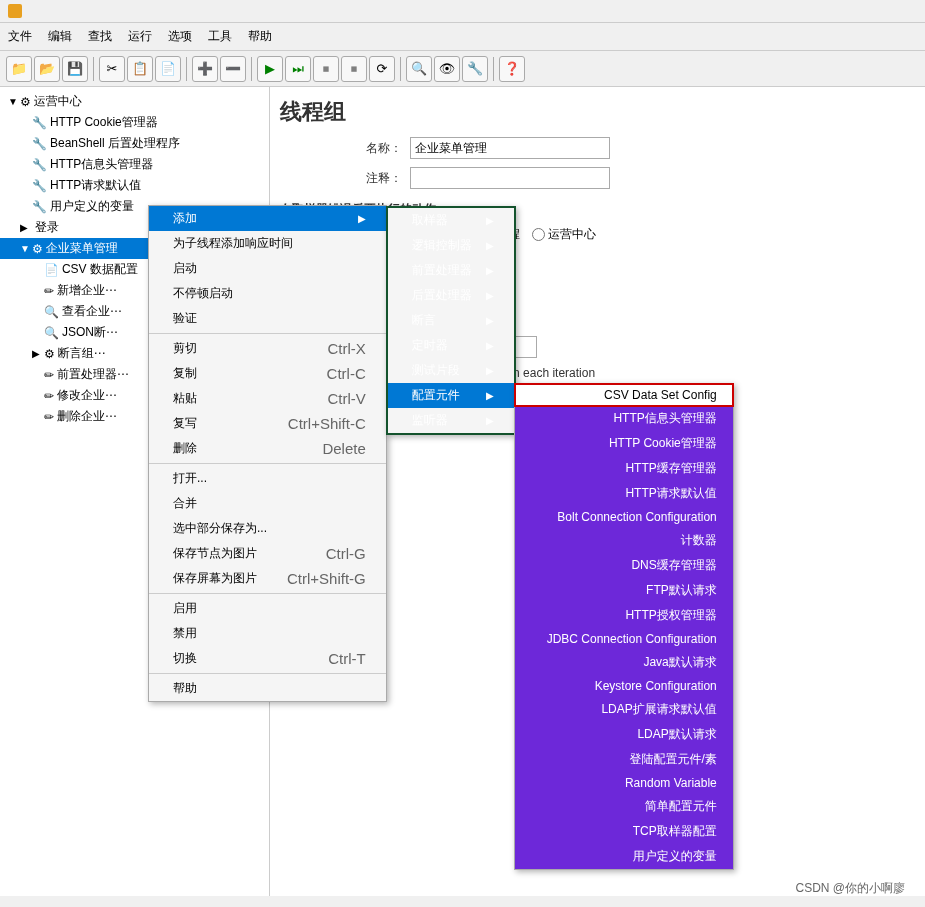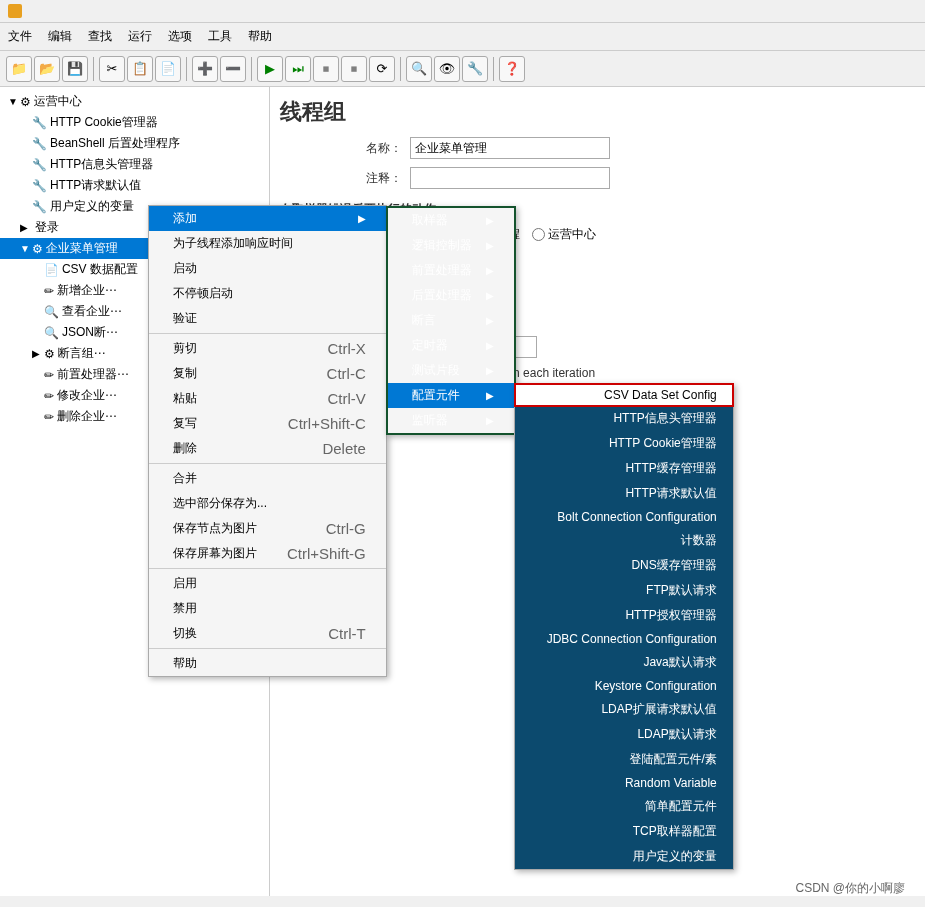--- a/index.html
+++ b/index.html
@@ -223,21 +223,21 @@
       min-width: 130px;
       z-index: 101;
       text-align: right;
     }
 
     
     .submenu-l2 {
       position: absolute;
       left: 100%;
       top: 0;
-      background: #0c4a6e;
+      background: #6d28d9;
       border: 1px solid #aaa;
       box-shadow: 2px 2px 6px rgba(0,0,0,0.3);
       min-width: 220px;
       z-index: 102;
     }
 
     .submenu-l2-item {
       padding: 4px 16px;
       cursor: pointer;
       white-space: nowrap;
@@ -606,20 +606,23 @@
   <div class="context-menu-item">
     <span class="context-menu-label">复写</span>
     <span class="shortcut">Ctrl+Shift-C</span>
   </div>
   <div class="context-menu-item">
     <span class="context-menu-label">删除</span>
     <span class="shortcut">Delete</span>
   </div>
   <div class="context-menu-sep"></div>
   <div class="context-menu-item">
+    <span class="context-menu-label">打开...</span>
+  </div>
+  <div class="context-menu-item">
     <span class="context-menu-label">合并</span>
   </div>
   <div class="context-menu-item">
     <span class="context-menu-label">选中部分保存为...</span>
   </div>
   <div class="context-menu-item">
     <span class="context-menu-label">保存节点为图片</span>
     <span class="shortcut">Ctrl-G</span>
   </div>
   <div class="context-menu-item">

